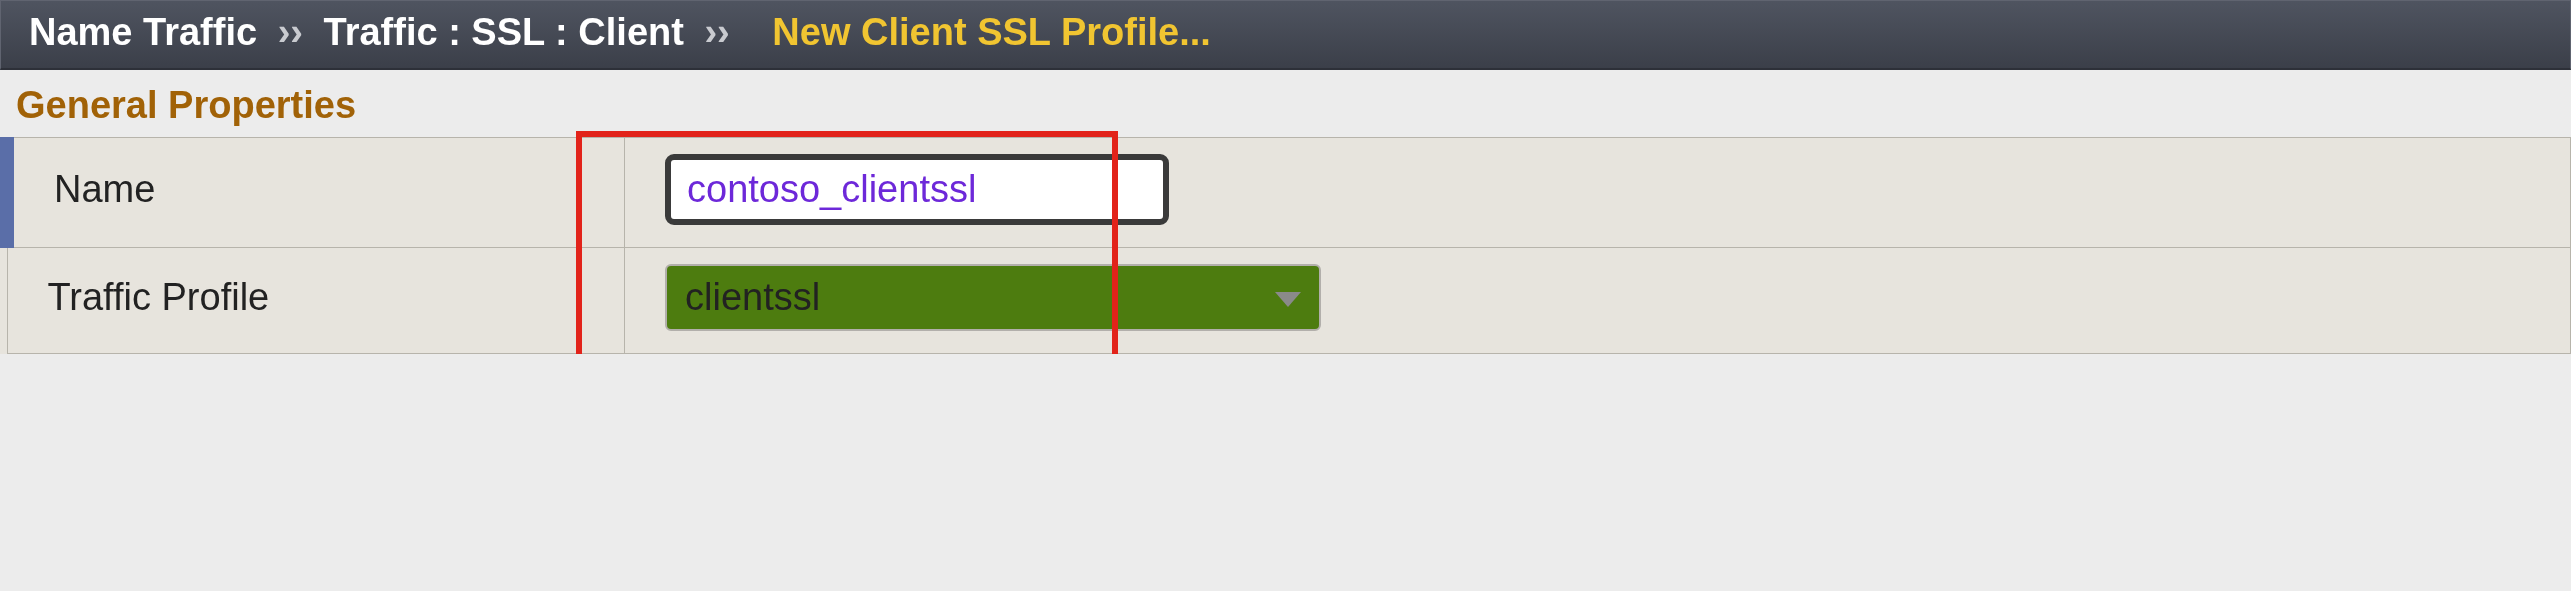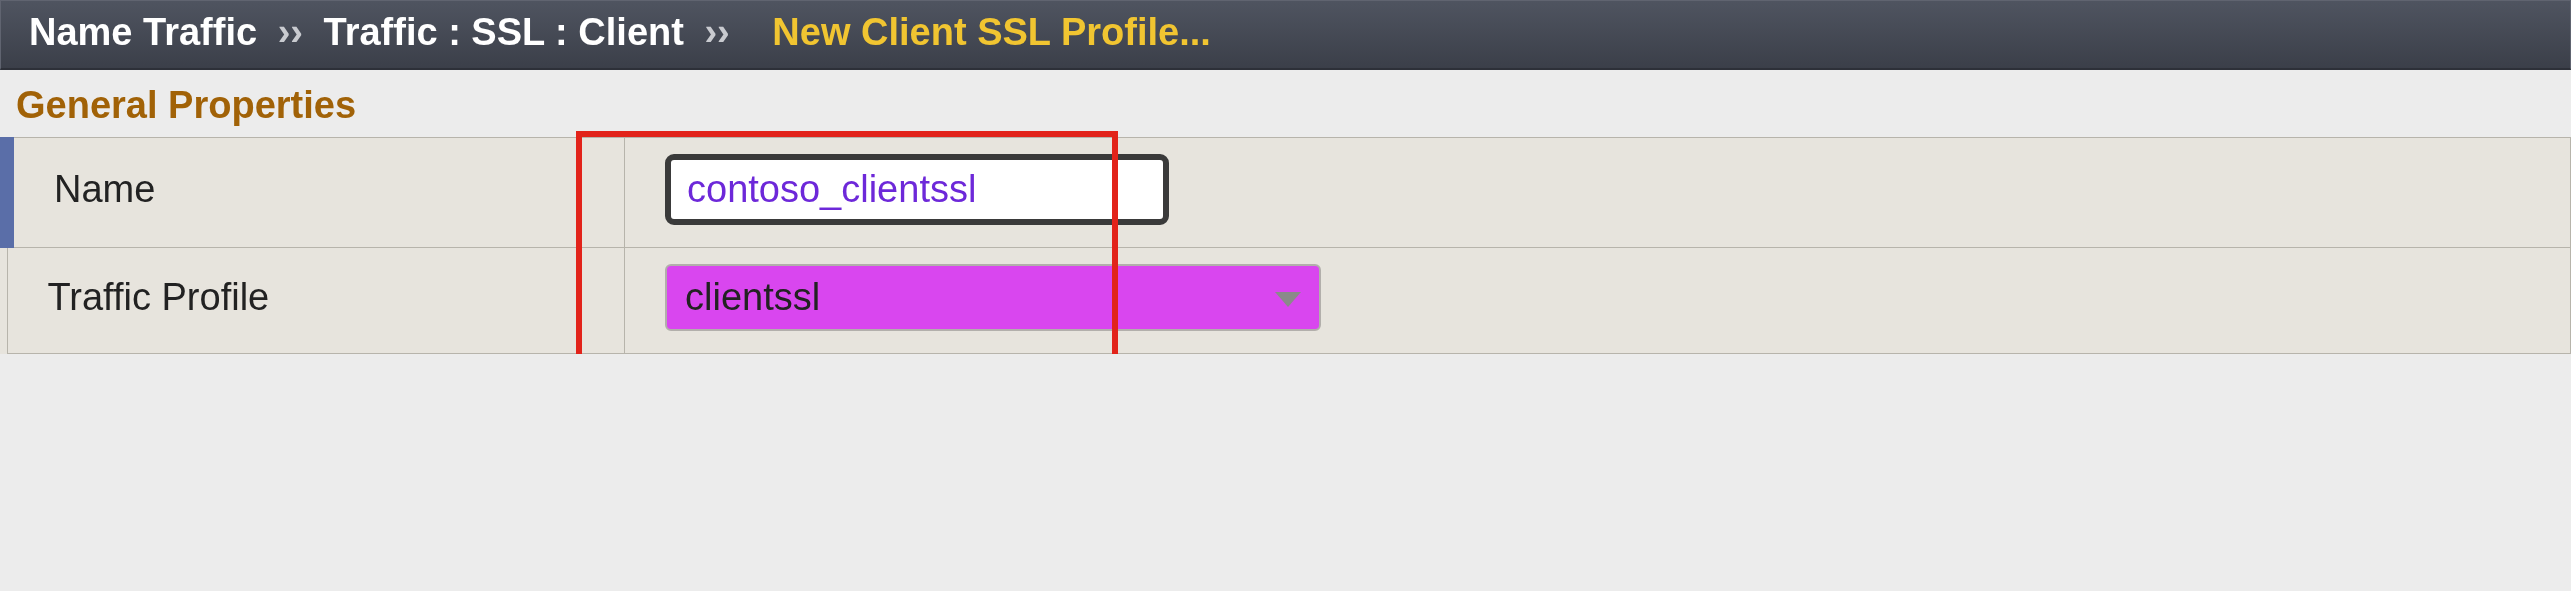--- a/index.html
+++ b/index.html
@@ -51,21 +51,21 @@
     border:6px solid #3a3a3a;
     border-radius:9px;
     background:#fff;
     outline:none;
   }
   
   .select{
     width:584px;
     border:2px solid #b2afab;
     border-radius:6px;
-    background:#d946ef;
+    background:#4d7c0f;
     padding:10px 50px 10px 18px;
     font-size:38px;
     color:#222;
     position:relative;
     cursor:pointer;
     user-select:none;
   }
   .select .caret{
     position:absolute;
     right:18px;top:50%;

